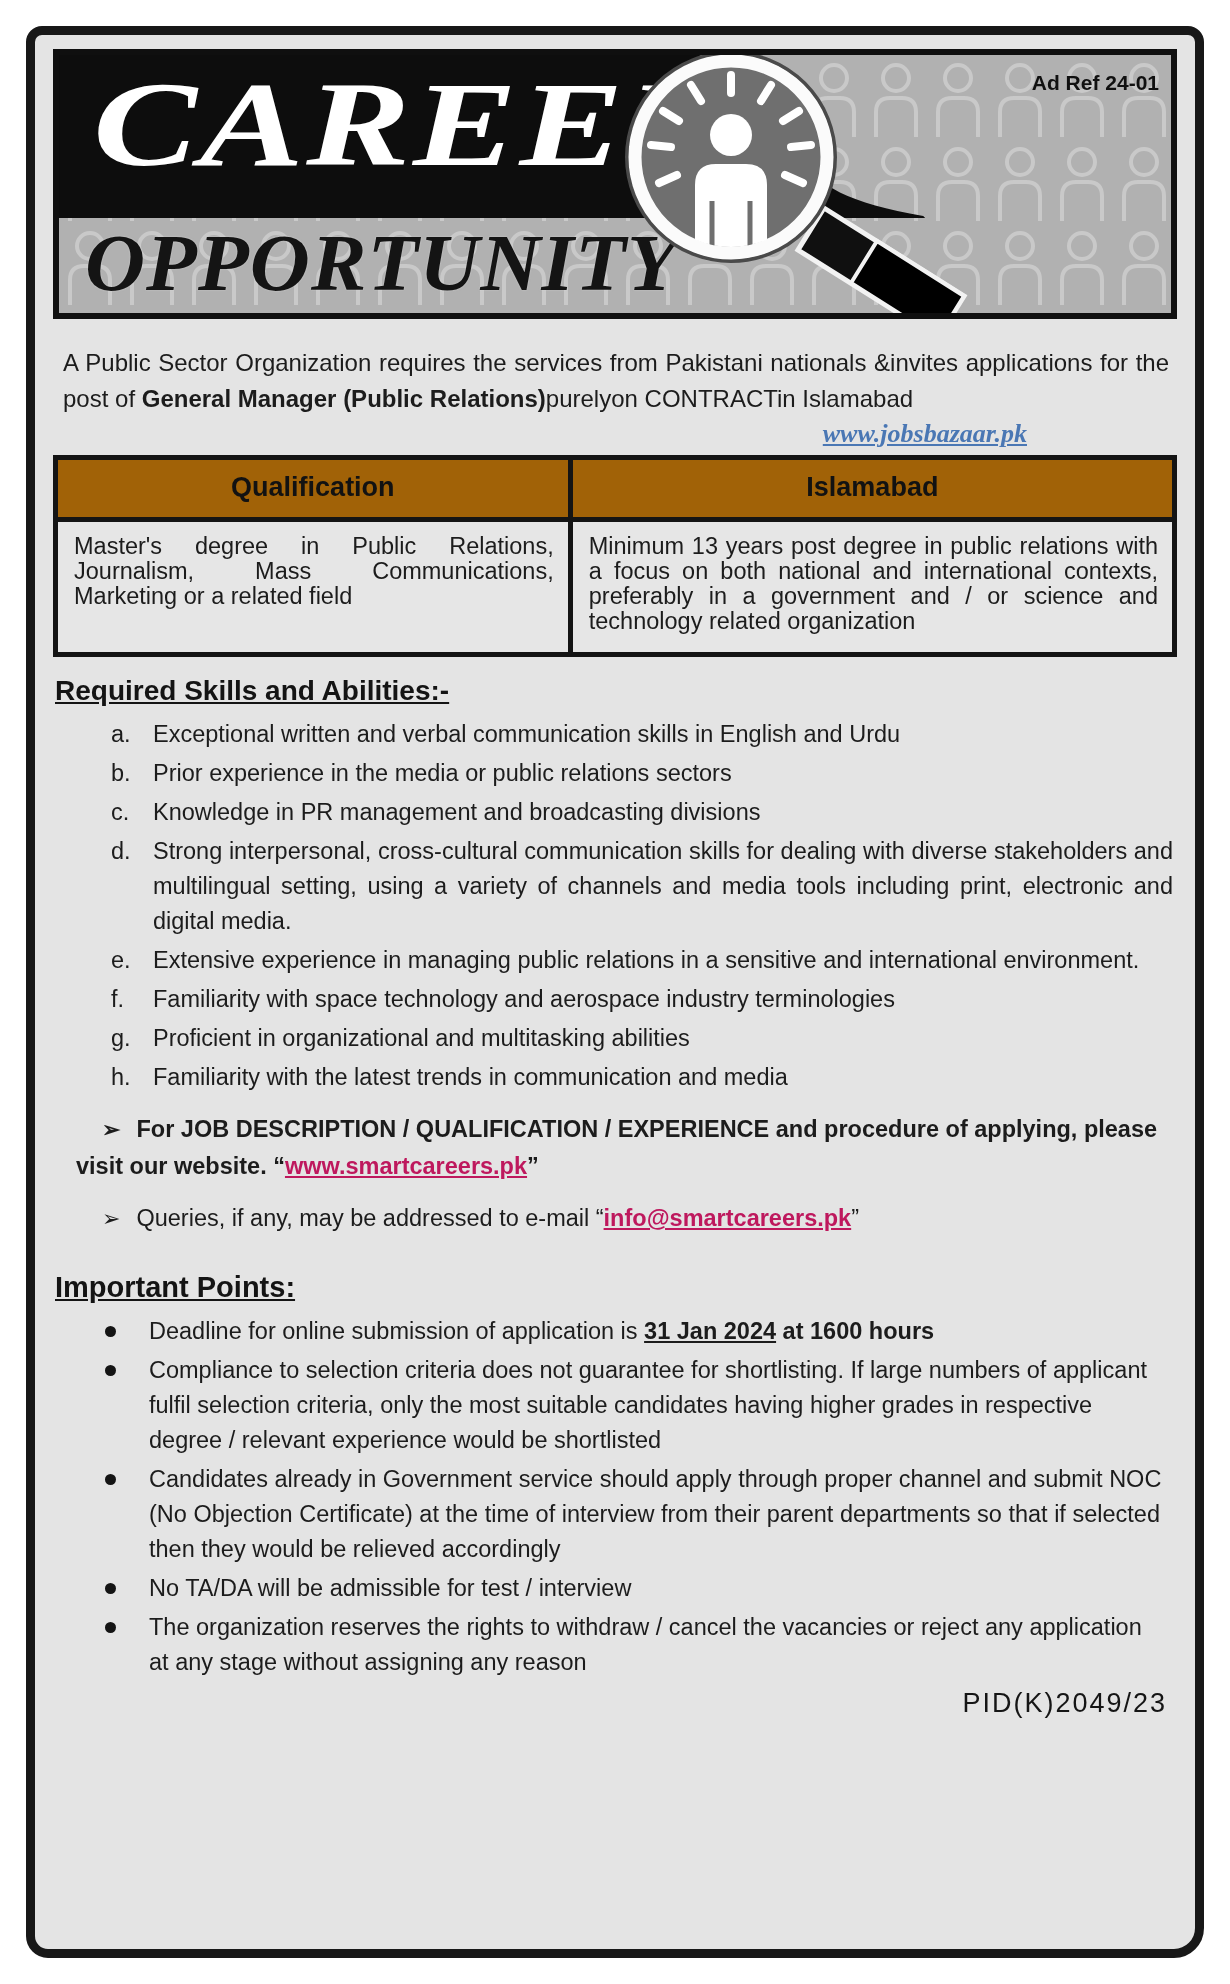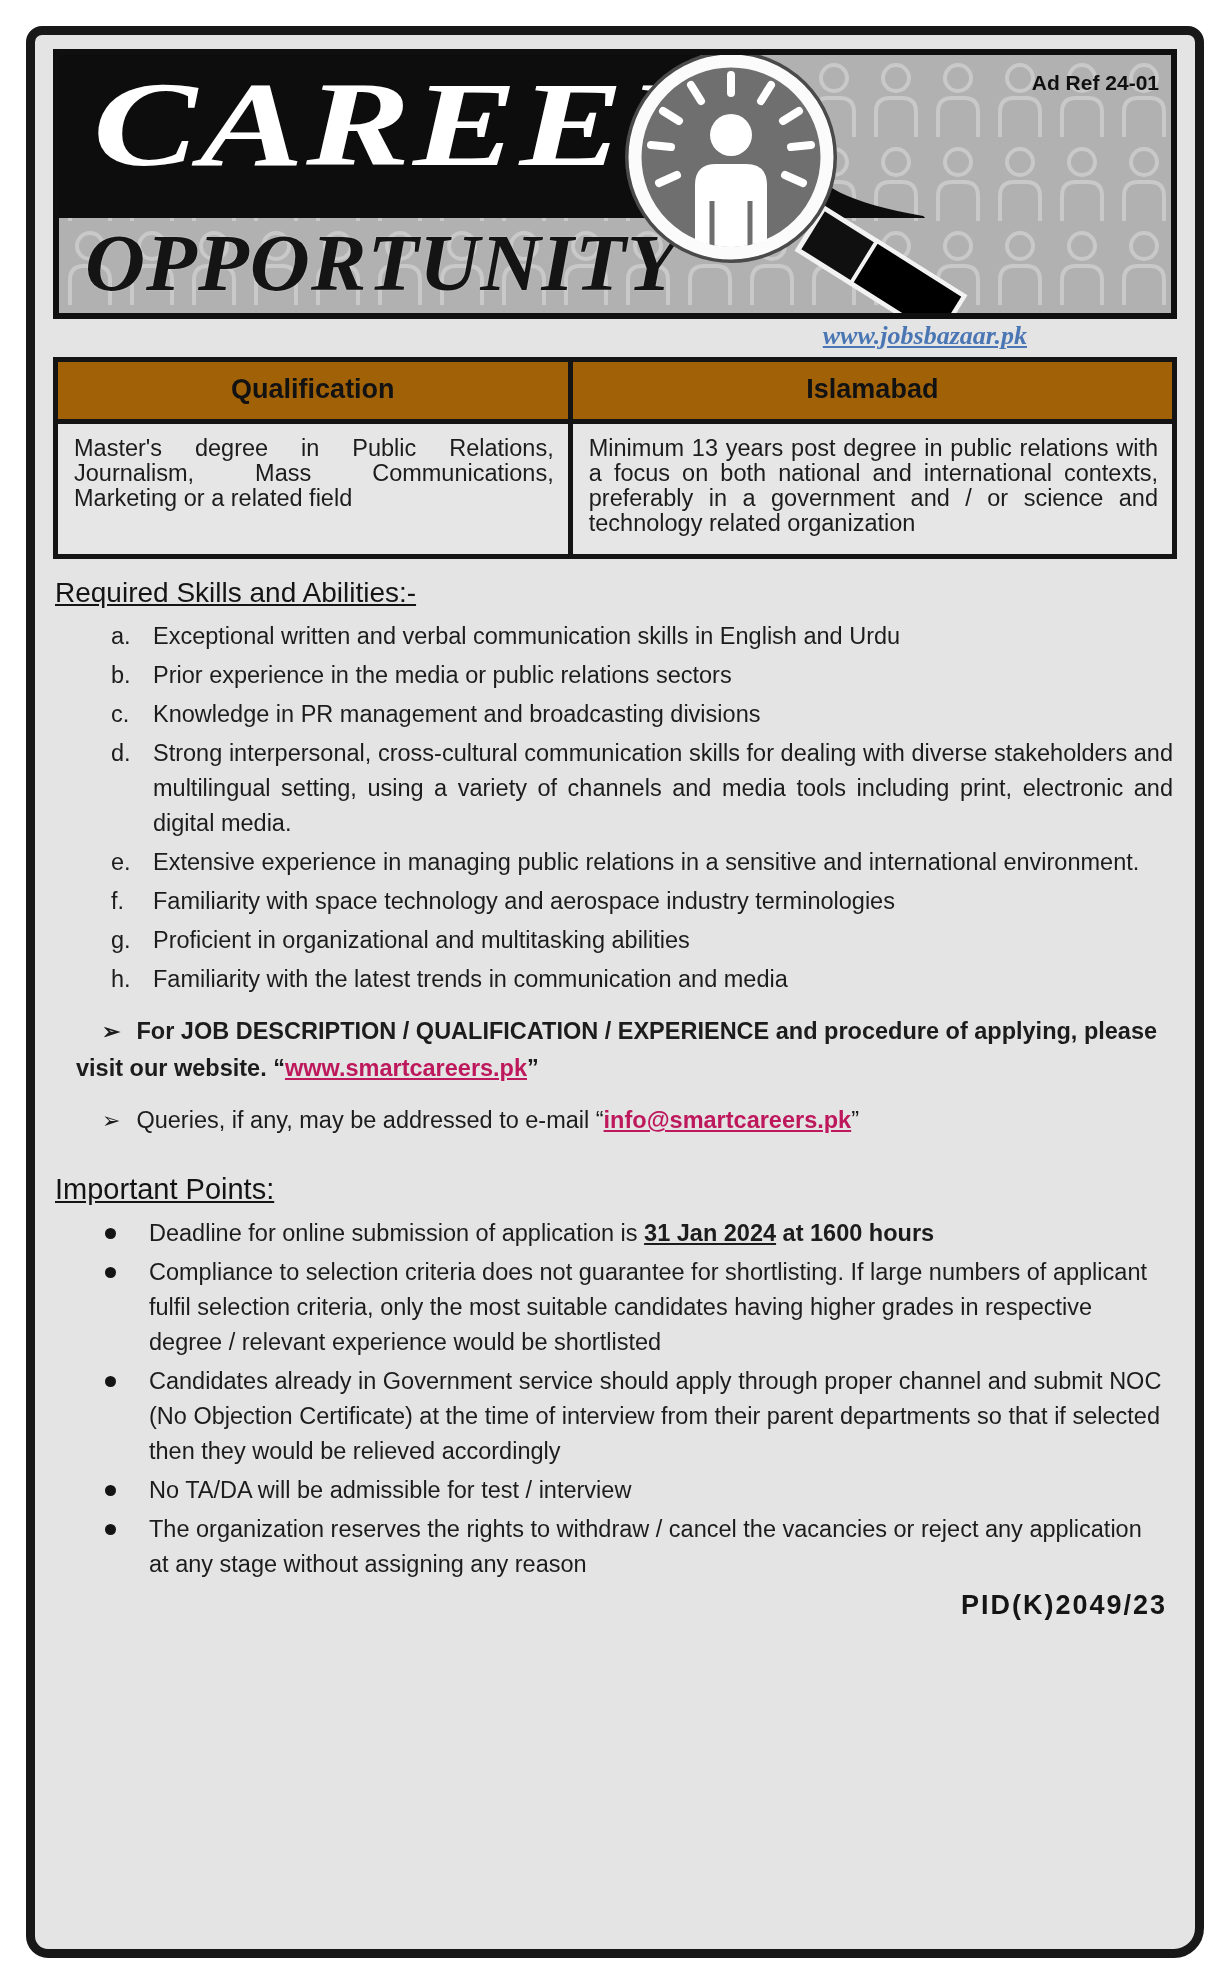--- a/index.html
+++ b/index.html
@@ -82,21 +82,21 @@
   table.qe-table td {
     font-size:23.5px; line-height:25px; padding:12px 14px 18px 16px;
     text-align:justify; background:#e6e6e6;
   }
   td.col-qualification { width:46%; }
   td.col-experience { width:54%; }
 
   
   .section-heading {
     margin:18px 0 10px 2px;
-    font-size:28px; font-weight:normal;
+    font-size:28px; font-weight:bold;
     text-decoration:underline;
     color:#141414;
   }
   .skills-list { margin-top:4px; }
   .skill-item {
     display:flex; padding-left:58px; margin-bottom:4px;
     font-size:23.5px; line-height:35px;
   }
   .skill-item .marker { width:42px; flex:0 0 42px; }
   .skill-item .stext { flex:1; text-align:justify; padding-right:4px; }
@@ -119,21 +119,21 @@
   .bullet-item .dot {
     flex:0 0 11px; width:11px; height:11px; border-radius:50%;
     background:#141414; margin:12px 33px 0 0;
   }
   .bullet-item .btext { flex:1; padding-right:10px; }
   .date-strong { font-weight:bold; text-decoration:underline; }
   .hours-strong { font-weight:bold; }
 
   .pid-row { text-align:right; padding-right:10px; margin-top:8px; }
   .pid {
-    font-size:27px; font-weight:bold; letter-spacing:2px; color:#151515;
+    font-size:27px; font-weight:normal; letter-spacing:2px; color:#151515;
   }
 </style>
 </head>
 <body>
 
 <div class="ad-frame">
 
   <div class="banner">
     <svg class="crowd" aria-hidden="true">
       <defs>
@@ -185,20 +185,21 @@
           <path d="M80 200 V136 Q80 115 101 115 H131 Q152 115 152 136 V200 Z" fill="#ffffff"></path>
           <g stroke="#6f6f6f" stroke-width="5">
             <line x1="97" y1="152" x2="97" y2="198"></line>
             <line x1="135" y1="152" x2="135" y2="198"></line>
           </g>
         </g>
       </svg>
     </div>
   </div>
 
+  <p class="intro"><span>A Public Sector Organization requires the services from Pakistani nationals &amp;invites applications for the post of </span><b>General Manager (Public Relations)</b><span>purelyon CONTRACTin Islamabad</span></p>
 
   <div class="watermark-row">
     <span class="watermark">www.jobsbazaar.pk</span>
   </div>
 
   <table class="qe-table">
     <thead>
       <tr>
         <th>Qualification</th>
         <th>Islamabad</th>

